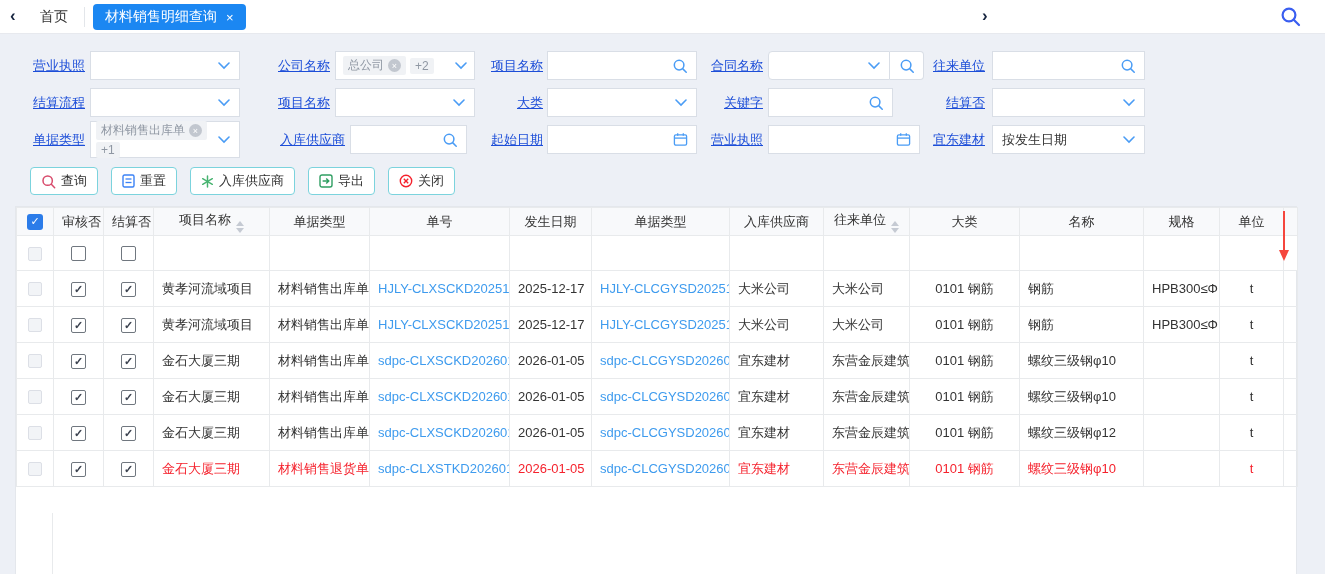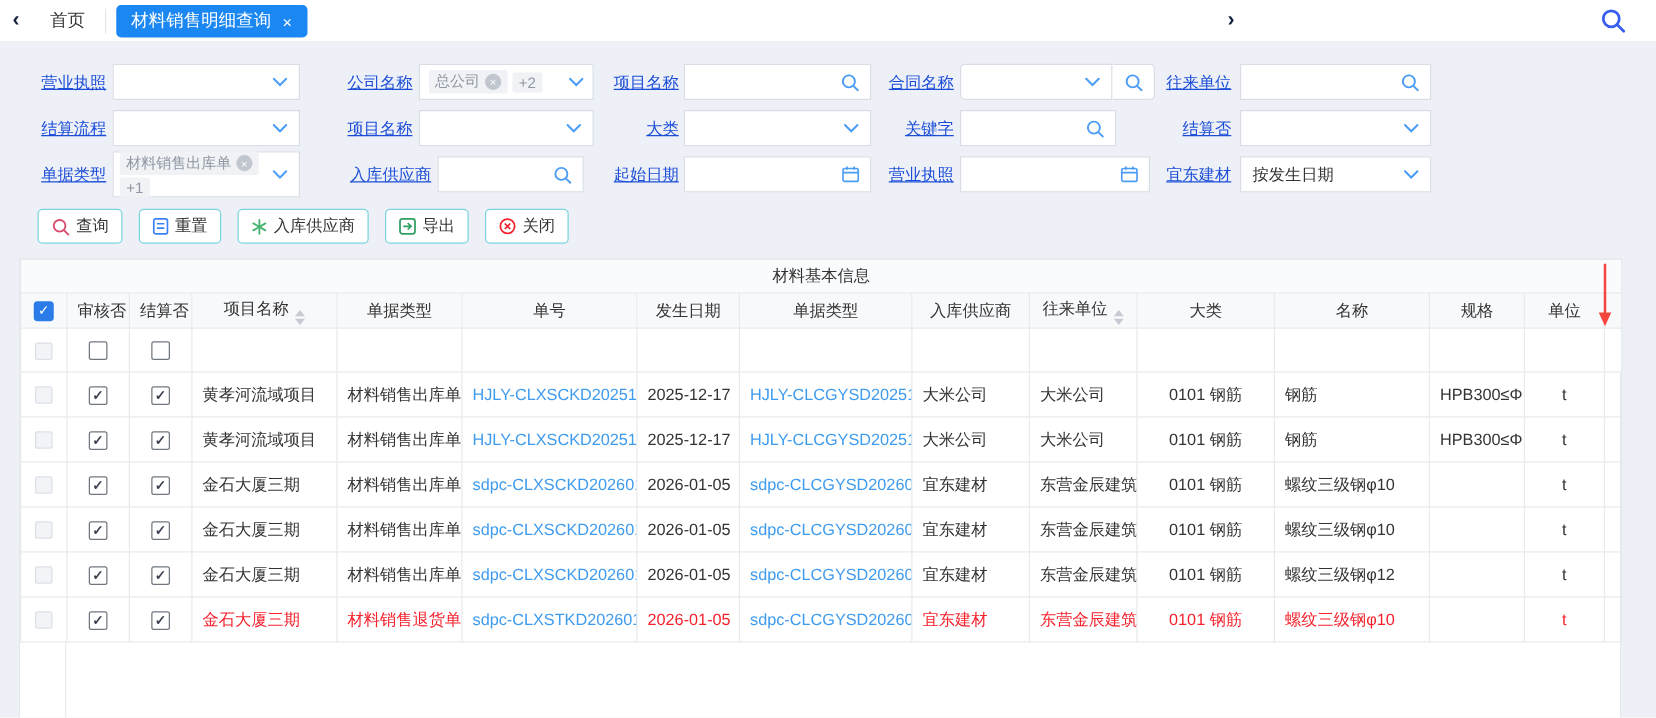--- a/index.html
+++ b/index.html
@@ -300,23 +300,20 @@
         <col style="width:138px">
       <col style="width:94px">
         <col style="width:86px">
         <col style="width:110px">
         <col style="width:124px">
       <col style="width:76px">
         <col style="width:64px">
         <col style="width:14px">
     </colgroup>
     <thead>
-      <tr class="group-h">
-        <th colspan="15">材料基本信息</th>
-      </tr>
       <tr class="col-h">
         <th>
           <span class="cb-blue">
               <span>✓</span>
             </span>
         </th>
         <th>审核否</th>
         <th>结算否</th>
         <th><span>项目名称</span><span class="sort">
               <i class="up"></i>

